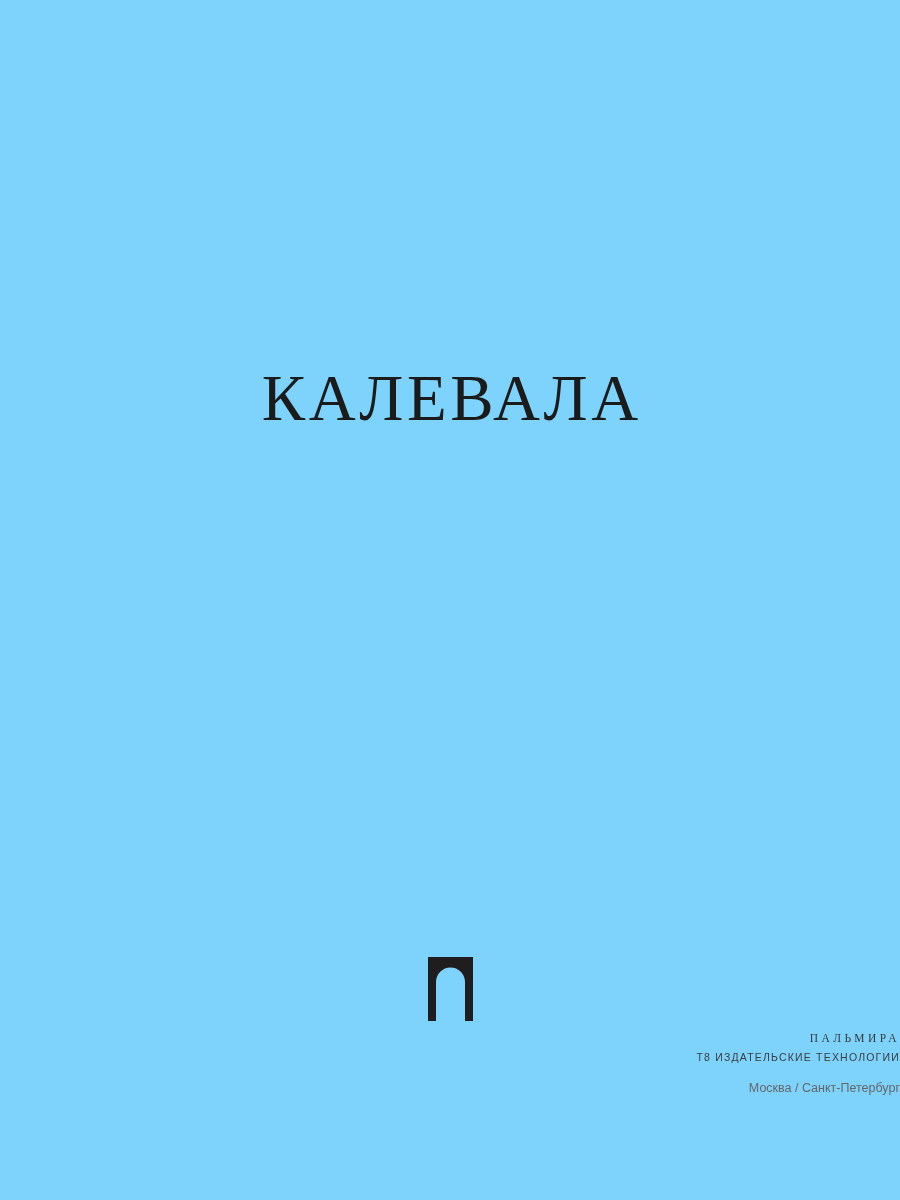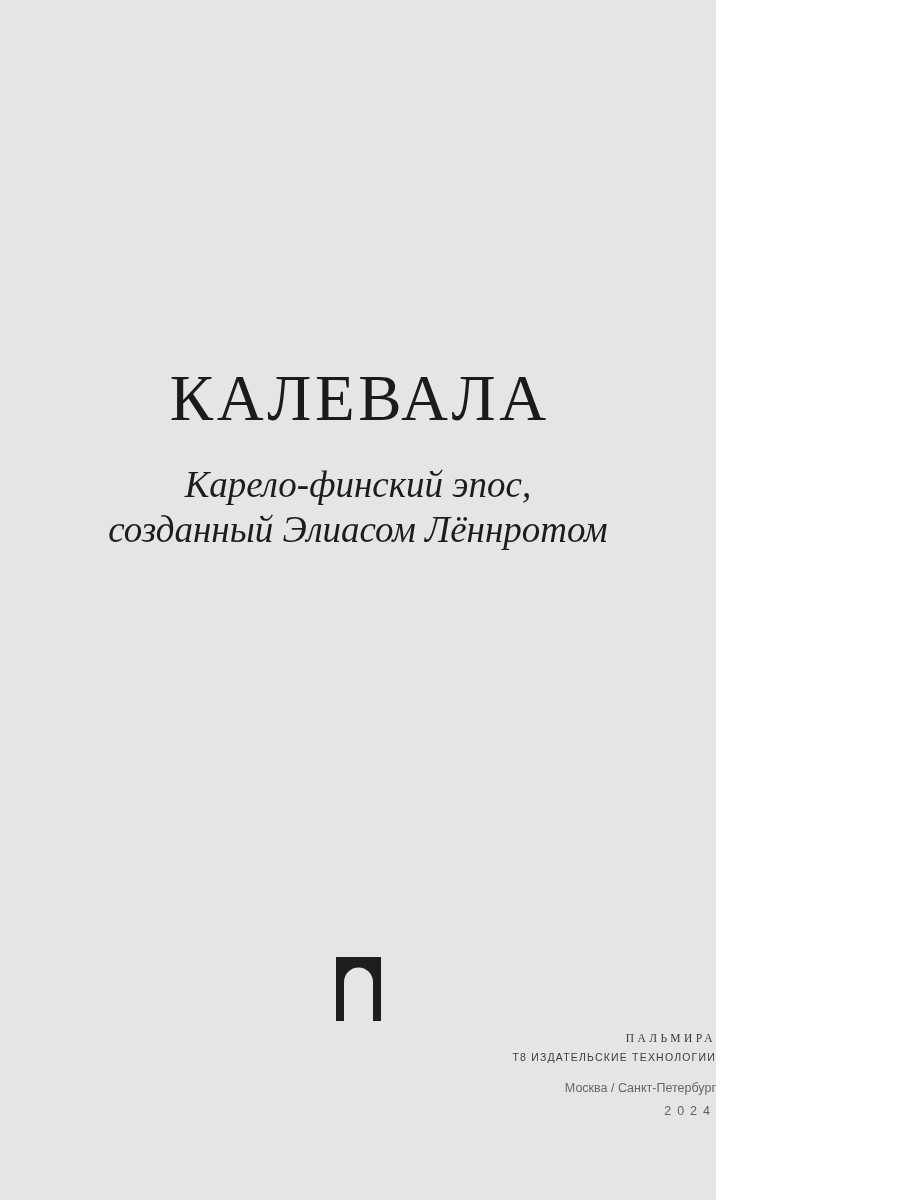--- a/index.html
+++ b/index.html
@@ -3,23 +3,23 @@
 <meta charset="utf-8">
 <style>
   * { margin: 0; padding: 0; box-sizing: border-box; }
   html, body {
     width: 900px;
     background: #ffffff;
     font-family: "Liberation Serif", serif;
   }
   .page {
     position: relative;
-    width: 716px;
+    width: 900px;
     height: 1200px;
-    background: #e5e5e5;
+    background: #7dd3fc;
     overflow: hidden;
   }
   .book-title {
     position: absolute;
     top: 366px;
     left: 0;
     width: 100%;
     text-align: center;
     font-family: "Liberation Serif", serif;
     font-size: 65px;
@@ -87,36 +87,31 @@
     color: #5f5f5f;
   }
 </style>
 </head>
 <body>
 
 <div class="page">
 
   <h1 class="book-title">КАЛЕВАЛА</h1>
 
-  <div class="book-subtitle">
-    <div>Карело-финский эпос,</div>
-    <div>созданный Элиасом Лённротом</div>
-  </div>
 
   <div class="imprint">
 
     <div class="logo-wrap">
       <svg width="45" height="64" viewBox="0 0 45 64" xmlns="http://www.w3.org/2000/svg" aria-hidden="true">
         <path d="M0,0 H45 V64 H37 V25 A14.5,14.5 0 0 0 8,25 V64 H0 Z" fill="#1f1d1e"></path>
       </svg>
     </div>
 
     <div class="publisher-name">ПАЛЬМИРА</div>
 
     <div class="publisher-company">Т8 ИЗДАТЕЛЬСКИЕ ТЕХНОЛОГИИ</div>
 
     <div class="publisher-cities">Москва / Санкт-Петербург</div>
 
-    <div class="publisher-year">2024</div>
 
   </div>
 
 </div>
 
 </body></html>

